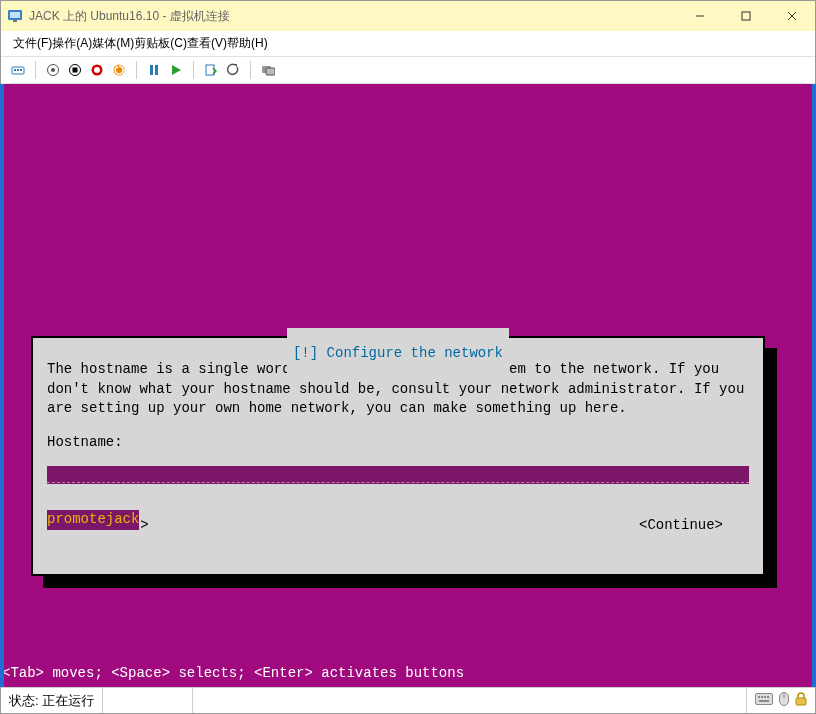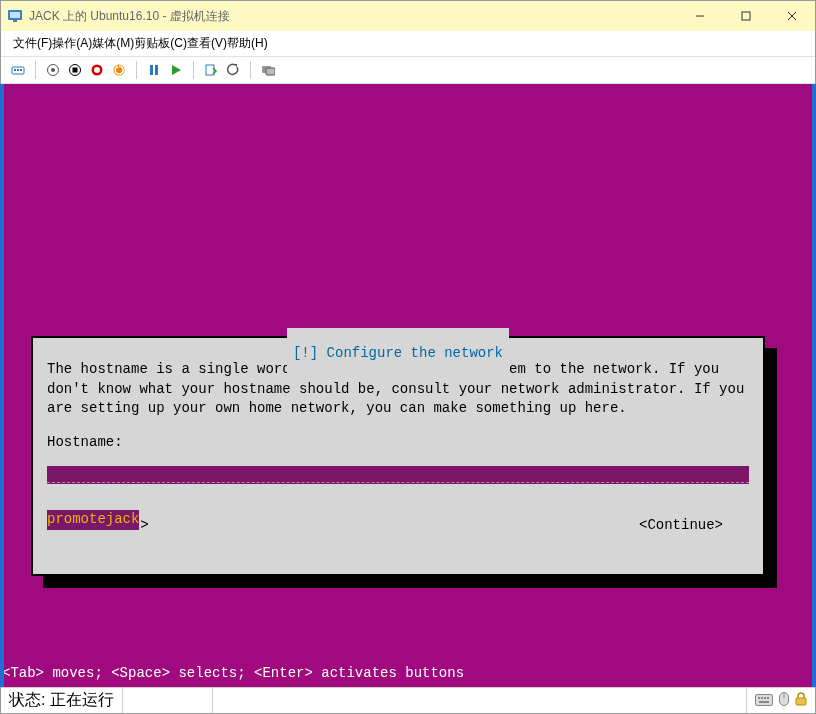--- a/index.html
+++ b/index.html
@@ -30,21 +30,21 @@
 .dialog p { margin-bottom:14px; white-space:pre-wrap; }
 .input-line { position:relative; height:18px; margin-top:2px; }
 .input-bg { position:absolute; inset:0; background:#7b1669; }
 .input-underline { position:absolute; left:0; right:0; bottom:1px; border-bottom:1px dashed #d6d6d6; opacity:.6; }
 .input-text { position:absolute; left:0; top:0; color:#eab308; background:#7b1669;margin-top:44px; }
 .nav-row { display:flex; justify-content:space-between; margin-top:32px; padding:0 26px; }
 .nav-btn { color:#000; }
 
 .hint-bar { color:#fff; padding:4px 1px 6px; font-family:"Consolas","Courier New",monospace; font-size:14px; }
 
-.statusbar { display:flex; align-items:center; height:26px; border-top:1px solid #cfcfcf; font-size:16px; }
+.statusbar { display:flex; align-items:center; height:26px; border-top:1px solid #cfcfcf; font-size:13px; }
 .status-seg { padding:0 8px; border-right:1px solid #cfcfcf; height:100%; display:flex; align-items:center; }
 .status-mid { flex:1; border-right:1px solid #cfcfcf; height:100%; }
 .status-icons { display:flex; gap:6px; padding:0 8px; align-items:center; height:100%; }
 </style>
 </head>
 <body>
 
 <div class="window">
   <div class="titlebar">
     <span class="titlebar-icon">

